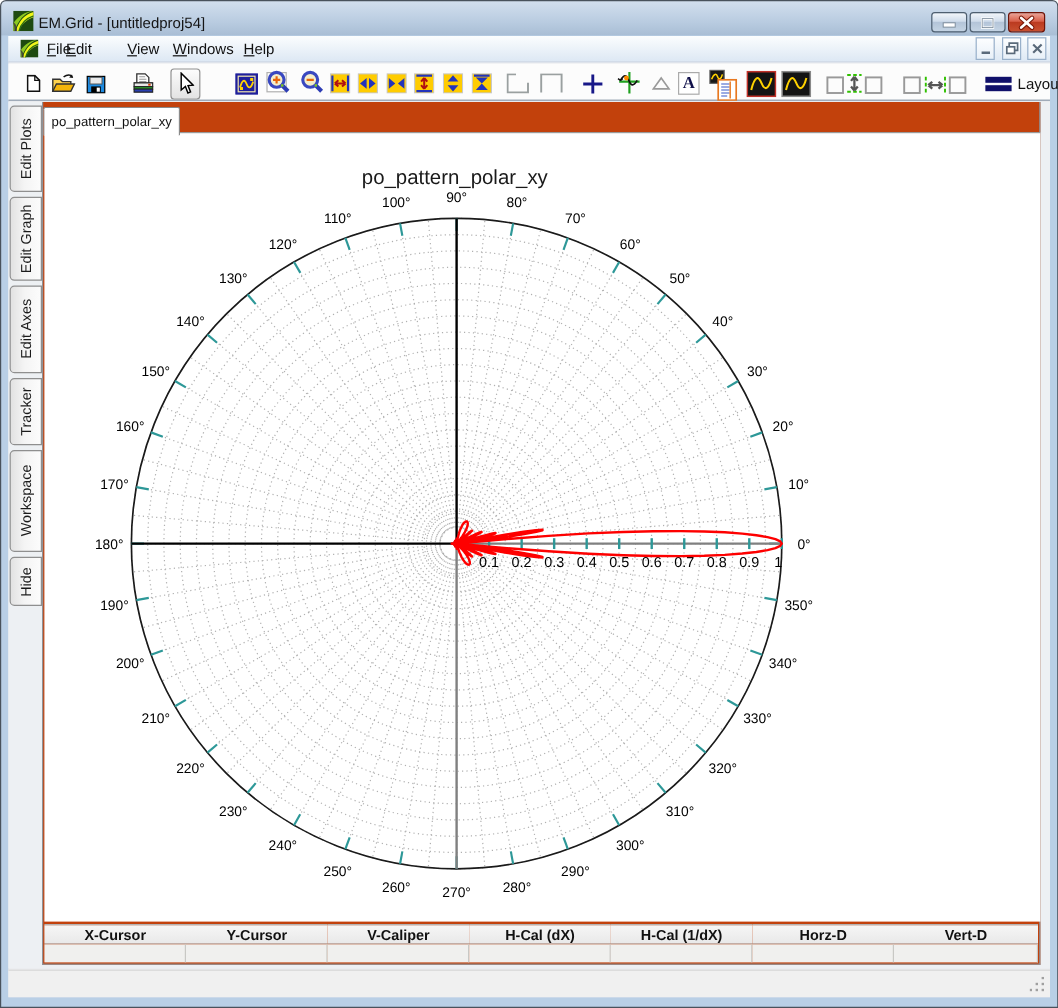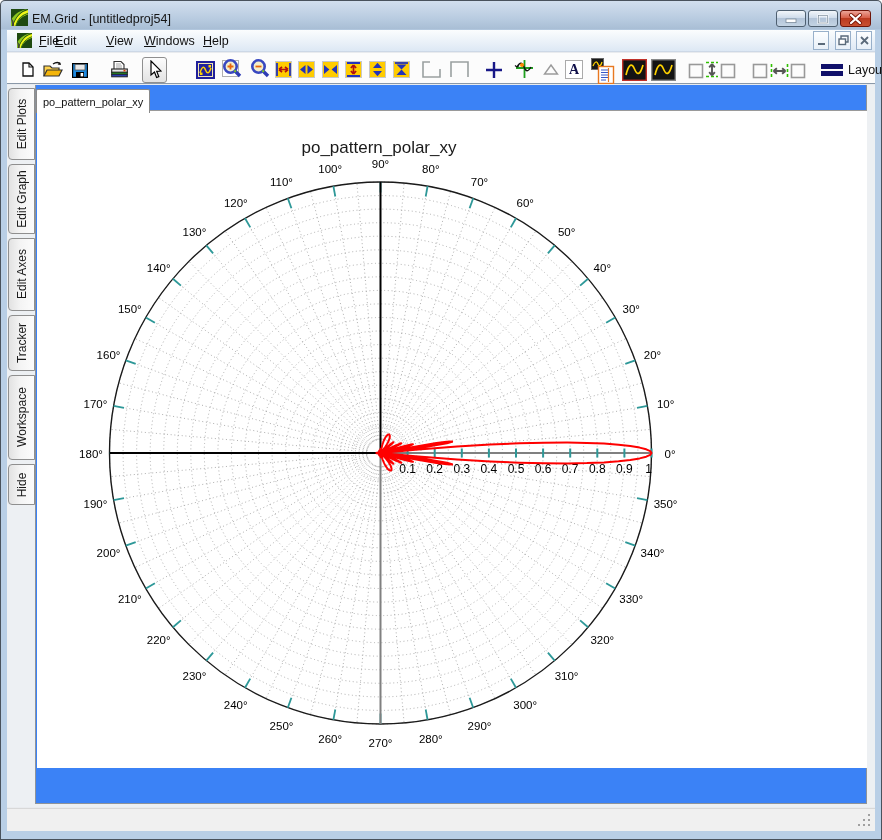--- a/index.html
+++ b/index.html
@@ -14,21 +14,21 @@
 #menubar { position:absolute; left:0; top:0; width:868px; height:22px; background:linear-gradient(#fbfdfe,#dde8f4); border-bottom:1px solid #cdd8e6; }
 .mitem { position:absolute; top:4px; font-size:12.5px; color:#111; }
 .mitem u { text-decoration:underline; }
 #mdibtns { position:absolute; right:3px; top:1px; }
 .mdib { display:inline-block; width:16px; height:19px; border:1px solid #98b0ca; background:linear-gradient(#fdfeff,#e8f0f8); margin-left:1px; vertical-align:top; }
 #toolbar { position:absolute; left:0; top:23px; width:868px; height:31px; background:#fcfcfc; border-bottom:1px solid #8a98a8; }
 #client { position:absolute; left:0; top:55px; width:868px; height:722px; background:#edf0f3; }
 .stab { position:absolute; left:1px; width:27px; border:1px solid #8f8f8f; border-radius:4px 0 0 4px;
   background:linear-gradient(90deg,#e2e2e2,#f4f4f4 45%,#fcfcfc); }
 .stab span { position:absolute; left:50%; top:50%; transform:translate(-50%,-50%) rotate(-90deg); white-space:nowrap; font-size:12px; color:#1a1a1a; }
-#frame { position:absolute; left:28px; top:0px; width:832px; height:719px; border:1px solid #8e9399; border-top:none; background:#3b82f6; }
+#frame { position:absolute; left:28px; top:0px; width:832px; height:719px; border:1px solid #8e9399; border-top:none; background:#c2410c; }
 #tab { position:absolute; left:0px; top:4px; width:114px; height:24px; background:#fff; border:1px solid #8a8a8a; border-bottom:none; border-radius:2px 2px 0 0; z-index:3; }
 #tab span { position:absolute; left:6px; top:6px; font-size:11px; color:#111; }
 #plot { position:absolute; left:1px; top:25px; width:830px; height:658px; background:#fff; border-top:1px solid #9a9a9a; }
 #legend { position:absolute; left:682px; top:89px; width:119px; height:41px; background:#fff; border:2px solid #808080; box-shadow:2px 2px 0 #6a6a6a; }
 .lrow { position:absolute; left:4px; height:13px; }
 .cbx { position:absolute; left:0; top:0; width:11px; height:11px; border:1px solid #444; background:#fff; }
 .cbx svg { display:block; }
 .lline { position:absolute; left:18px; top:5px; width:19px; height:2px; }
 .ltext { position:absolute; left:44px; top:0px; font-size:11px; }
 #btable { position:absolute; left:0px; top:685px; width:832px; height:33px; }
@@ -433,20 +433,36 @@
 <text x="506.1" y="361.5" font-size="12" fill="#000" text-anchor="middle">0.6</text>
 <text x="533.2" y="361.5" font-size="12" fill="#000" text-anchor="middle">0.7</text>
 <text x="560.3" y="361.5" font-size="12" fill="#000" text-anchor="middle">0.8</text>
 <text x="587.4" y="361.5" font-size="12" fill="#000" text-anchor="middle">0.9</text>
 <text x="611.5" y="361.5" font-size="12" fill="#000" text-anchor="middle">1</text>
 <text x="342.0" y="42" font-size="17" fill="#1a1a1a" text-anchor="middle">po_pattern_polar_xy</text>
 <circle cx="343.5" cy="342.0" r="2.2" fill="none" stroke="#7a6fae" stroke-width="1.4"></circle>
 <path d="M339.4,342.0 339.4,342.0 339.5,342.1 339.5,342.1 339.6,342.1 339.6,342.1 339.7,342.2 339.8,342.2 339.9,342.2 340.1,342.2 340.2,342.2 340.4,342.2 340.5,342.2 340.7,342.3 340.9,342.3 341.1,342.2 341.3,342.2 341.6,342.2 341.8,342.2 342.0,342.2 342.3,342.2 342.5,342.1 342.7,342.1 343.0,342.1 343.0,342.1 343.0,342.1 343.0,342.1 343.0,342.1 343.0,342.1 343.0,342.1 343.0,342.1 343.0,342.1 343.0,342.1 343.0,342.1 343.0,342.1 343.0,342.1 343.0,342.1 343.0,342.1 343.0,342.1 343.0,342.1 343.0,342.1 343.0,342.2 343.0,342.2 343.0,342.2 343.0,342.2 343.0,342.2 343.0,342.2 343.0,342.2 343.0,342.2 343.0,342.2 343.0,342.2 343.0,342.2 343.0,342.2 343.0,342.2 343.0,342.2 343.0,342.2 343.0,342.2 343.0,342.2 343.0,342.2 342.9,342.3 342.7,342.3 342.6,342.4 342.5,342.5 342.3,342.5 342.2,342.6 342.1,342.7 342.0,342.7 341.9,342.8 341.9,342.8 341.8,342.9 341.7,342.9 341.7,343.0 341.7,343.0 341.6,343.0 341.6,343.1 341.6,343.1 341.6,343.1 341.7,343.1 341.7,343.1 341.7,343.1 341.8,343.1 341.9,343.0 341.9,343.0 342.0,343.0 342.1,342.9 342.2,342.9 342.3,342.8 342.5,342.7 342.6,342.7 342.7,342.6 342.8,342.5 343.0,342.4 343.1,342.3 343.1,342.3 343.1,342.3 343.1,342.3 343.1,342.3 343.1,342.3 343.1,342.3 343.1,342.3 343.1,342.3 343.1,342.4 343.1,342.4 343.1,342.4 343.1,342.4 343.1,342.4 343.1,342.4 343.1,342.4 343.1,342.4 343.1,342.4 343.1,342.4 343.1,342.4 343.1,342.4 343.1,342.4 343.1,342.4 343.1,342.4 343.1,342.4 343.1,342.4 343.1,342.4 343.1,342.4 343.1,342.4 343.1,342.4 343.1,342.4 343.1,342.4 343.1,342.4 343.2,342.4 343.2,342.4 343.2,342.4 343.2,342.4 343.2,342.4 343.2,342.4 343.2,342.4 343.2,342.4 343.2,342.4 343.2,342.4 343.2,342.4 343.2,342.4 343.2,342.4 343.2,342.4 343.2,342.4 343.2,342.4 343.2,342.5 343.2,342.5 343.2,342.5 343.2,342.5 343.2,342.5 343.2,342.5 343.2,342.5 343.1,342.6 343.0,342.8 342.9,343.0 342.8,343.2 342.7,343.4 342.6,343.6 342.6,343.7 342.5,343.9 342.5,344.0 342.4,344.1 342.4,344.2 342.4,344.3 342.3,344.4 342.3,344.4 342.3,344.4 342.4,344.5 342.4,344.4 342.4,344.4 342.5,344.4 342.5,344.3 342.6,344.2 342.6,344.1 342.7,344.0 342.8,343.8 342.9,343.7 342.9,343.5 343.0,343.3 343.1,343.1 343.2,342.9 343.3,342.7 343.3,342.5 343.3,342.5 343.3,342.5 343.3,342.5 343.3,342.5 343.3,342.5 343.3,342.5 343.4,342.5 343.4,342.5 343.4,342.5 343.4,342.5 343.4,342.5 343.4,342.5 343.4,342.5 343.4,342.5 343.4,342.5 343.4,342.5 343.4,342.5 343.4,342.5 343.4,342.5 343.4,342.5 343.4,342.5 343.4,342.5 343.4,342.5 343.4,342.5 343.4,342.5 343.4,342.5 343.4,342.5 343.4,342.5 343.4,342.5 343.4,342.5 343.4,342.5 343.4,342.5 343.4,342.5 343.5,342.5 343.5,342.5 343.5,342.5 343.5,342.5 343.5,342.5 343.5,342.5 343.5,342.5 343.5,342.5 343.5,342.5 343.5,342.7 343.5,343.3 343.5,344.0 343.5,344.5 343.5,345.1 343.5,345.5 343.6,345.9 343.6,346.1 343.6,346.3 343.7,346.3 343.7,346.3 343.7,346.1 343.7,345.9 343.7,345.5 343.7,345.1 343.7,344.5 343.7,344.0 343.6,343.3 343.6,342.7 343.6,342.5 343.6,342.5 343.6,342.5 343.6,342.5 343.6,342.5 343.6,342.5 343.6,342.5 343.6,342.5 343.6,342.5 343.6,342.5 343.6,342.5 343.6,342.5 343.6,342.5 343.6,342.5 343.6,342.5 343.6,342.5 343.6,342.5 343.6,342.5 343.6,342.5 343.6,342.5 343.6,342.5 343.6,342.5 343.6,342.5 343.6,342.5 343.6,342.5 343.6,342.5 343.7,342.5 343.7,342.5 344.2,344.4 344.9,346.4 345.4,347.8 345.8,349.0 346.2,350.0 346.6,350.8 346.9,351.6 347.3,352.4 347.6,353.1 347.9,353.7 348.3,354.3 348.6,354.8 348.9,355.3 349.2,355.8 349.5,356.2 349.8,356.6 350.1,357.0 350.3,357.3 350.6,357.7 350.9,358.0 351.1,358.2 351.4,358.5 351.6,358.7 351.9,358.9 352.1,359.0 352.3,359.2 352.5,359.3 352.7,359.4 352.9,359.5 353.1,359.5 353.3,359.5 353.5,359.6 353.6,359.5 353.8,359.5 353.9,359.5 354.0,359.4 354.1,359.3 354.2,359.2 354.3,359.0 354.4,358.9 354.4,358.7 354.5,358.5 354.5,358.3 354.5,358.1 354.5,357.9 354.5,357.6 354.5,357.3 354.4,357.0 354.3,356.7 354.2,356.4 354.1,356.0 354.0,355.6 353.8,355.2 353.7,354.8 353.5,354.4 353.3,354.0 353.0,353.5 352.7,353.0 352.4,352.5 352.1,352.0 351.7,351.4 351.3,350.8 350.9,350.2 350.4,349.6 349.9,348.9 349.3,348.1 348.6,347.3 347.7,346.4 346.7,345.3 345.3,343.8 343.9,342.4 343.9,342.4 343.9,342.4 343.9,342.4 343.9,342.4 344.8,343.2 347.3,345.5 349.7,347.6 351.9,349.5 353.7,351.0 355.1,352.0 356.0,352.7 356.4,352.8 356.2,352.5 355.4,351.7 354.1,350.5 352.3,349.0 350.1,347.2 347.6,345.2 344.9,343.1 343.9,342.3 343.9,342.3 343.9,342.3 343.9,342.3 343.9,342.3 343.9,342.3 343.9,342.3 343.9,342.3 344.0,342.3 344.0,342.3 344.0,342.3 344.0,342.3 344.0,342.3 344.0,342.3 344.0,342.3 344.0,342.3 344.0,342.3 344.0,342.3 344.0,342.3 344.0,342.3 344.0,342.3 344.0,342.3 344.0,342.3 347.7,344.2 351.8,346.3 355.6,348.1 358.8,349.6 361.4,350.7 363.3,351.5 364.2,351.8 364.3,351.6 363.5,351.1 361.7,350.1 359.2,348.9 355.9,347.3 352.1,345.6 347.9,343.8 344.0,342.2 344.0,342.2 344.0,342.2 344.0,342.2 344.0,342.2 344.0,342.2 344.0,342.2 344.0,342.2 344.0,342.2 344.0,342.2 344.0,342.2 344.0,342.2 345.7,342.7 354.4,345.3 362.2,347.5 368.8,349.2 373.4,350.4 375.9,350.8 375.9,350.6 373.6,349.7 369.0,348.4 362.5,346.6 354.5,344.6 345.8,342.5 344.0,342.1 344.0,342.1 344.0,342.1 348.4,343.0 367.6,346.6 385.0,349.6 399.4,351.9 409.7,353.2 415.1,353.6 415.1,353.1 409.9,351.8 399.7,349.9 385.3,347.6 367.8,345.1 348.5,342.6 344.0,342.1 344.0,342.1 344.0,342.1 378.3,345.2 420.1,348.4 453.4,350.5 482.3,351.7 507.7,352.3 530.2,352.4 549.9,352.1 567.0,351.4 581.5,350.3 593.3,349.0 602.6,347.4 609.2,345.7 613.2,343.9 614.5,342.0 613.2,340.1 609.2,338.3 602.6,336.6 593.3,335.0 581.5,333.7 567.0,332.6 549.9,331.9 530.2,331.6 507.7,331.7 482.3,332.3 453.4,333.5 420.1,335.6 378.3,338.8 344.0,341.9 344.0,341.9 344.0,341.9 348.5,341.4 367.8,338.9 385.3,336.4 399.7,334.1 409.9,332.2 415.1,330.9 415.1,330.4 409.7,330.8 399.4,332.1 385.0,334.4 367.6,337.4 348.4,341.0 344.0,341.9 344.0,341.9 344.0,341.9 345.8,341.5 354.5,339.4 362.5,337.4 369.0,335.6 373.6,334.3 375.9,333.4 375.9,333.2 373.4,333.6 368.8,334.8 362.2,336.5 354.4,338.7 345.7,341.3 344.0,341.8 344.0,341.8 344.0,341.8 344.0,341.8 344.0,341.8 344.0,341.8 344.0,341.8 344.0,341.8 344.0,341.8 344.0,341.8 344.0,341.8 344.0,341.8 347.9,340.2 352.1,338.4 355.9,336.7 359.2,335.1 361.7,333.9 363.5,332.9 364.3,332.4 364.2,332.2 363.3,332.5 361.4,333.3 358.8,334.4 355.6,335.9 351.8,337.7 347.7,339.8 344.0,341.7 344.0,341.7 344.0,341.7 344.0,341.7 344.0,341.7 344.0,341.7 344.0,341.7 344.0,341.7 344.0,341.7 344.0,341.7 344.0,341.7 344.0,341.7 344.0,341.7 344.0,341.7 344.0,341.7 343.9,341.7 343.9,341.7 343.9,341.7 343.9,341.7 343.9,341.7 343.9,341.7 343.9,341.7 343.9,341.7 344.9,340.9 347.6,338.8 350.1,336.8 352.3,335.0 354.1,333.5 355.4,332.3 356.2,331.5 356.4,331.2 356.0,331.3 355.1,332.0 353.7,333.0 351.9,334.5 349.7,336.4 347.3,338.5 344.8,340.8 343.9,341.6 343.9,341.6 343.9,341.6 343.9,341.6 343.9,341.6 343.9,341.6 343.9,341.6 343.9,341.6 343.9,341.6 343.9,341.6 343.9,341.6 343.9,341.6 343.9,341.6 343.9,341.6 343.9,341.6 343.9,341.6 343.9,341.6 343.8,341.6 343.8,341.6 343.8,341.6 345.1,340.0 346.4,338.4 347.3,337.2 348.0,336.2 348.6,335.3 349.1,334.5 349.6,333.8 350.0,333.1 350.4,332.4 350.7,331.8 351.0,331.2 351.3,330.6 351.5,330.1 351.8,329.6 351.9,329.1 352.1,328.6 352.3,328.2 352.4,327.8 352.5,327.4 352.6,327.0 352.7,326.6 352.7,326.3 352.8,325.9 352.8,325.6 352.8,325.3 352.8,325.1 352.8,324.8 352.7,324.6 352.7,324.4 352.6,324.2 352.6,324.1 352.5,323.9 352.4,323.8 352.3,323.7 352.2,323.6 352.0,323.6 351.9,323.5 351.7,323.5 351.6,323.5 351.4,323.5 351.2,323.6 351.1,323.6 350.9,323.7 350.7,323.9 350.5,324.0 350.3,324.2 350.1,324.4 349.8,324.6 349.6,324.8 349.4,325.1 349.2,325.4 348.9,325.7 348.7,326.0 348.4,326.4 348.2,326.8 348.0,327.2 347.7,327.7 347.5,328.2 347.2,328.7 347.0,329.3 346.7,329.9 346.4,330.6 346.2,331.3 345.9,332.0 345.6,332.9 345.4,333.8 345.1,334.8 344.8,336.0 344.4,337.5 344.0,339.5 343.6,341.5 343.6,341.5 343.6,341.5 343.6,341.5 343.6,341.5 343.6,341.5 343.6,341.5 343.6,341.5 343.6,341.5 343.6,341.5 343.6,341.5 343.6,341.5 343.6,341.5 343.6,341.3 343.6,340.7 343.7,340.0 343.7,339.5 343.7,338.9 343.7,338.5 343.7,338.1 343.7,337.9 343.7,337.7 343.7,337.7 343.6,337.7 343.6,337.9 343.6,338.1 343.5,338.5 343.5,338.9 343.5,339.5 343.5,340.0 343.5,340.7 343.5,341.3 343.5,341.5 343.5,341.5 343.5,341.5 343.5,341.5 343.5,341.5 343.5,341.5 343.5,341.5 343.5,341.5 343.5,341.5 343.4,341.5 343.4,341.5 343.4,341.5 343.4,341.5 343.4,341.5 343.4,341.5 343.4,341.5 343.4,341.5 343.4,341.5 343.4,341.5 343.4,341.5 343.4,341.5 343.4,341.5 343.4,341.5 343.4,341.5 343.4,341.5 343.4,341.5 343.4,341.5 343.4,341.5 343.4,341.5 343.4,341.5 343.4,341.5 343.4,341.5 343.4,341.5 343.4,341.5 343.4,341.5 343.4,341.5 343.3,341.5 343.3,341.5 343.3,341.5 343.3,341.5 343.3,341.5 343.3,341.5 343.3,341.5 343.3,341.3 343.2,341.1 343.1,340.9 343.0,340.7 342.9,340.5 342.9,340.3 342.8,340.2 342.7,340.0 342.6,339.9 342.6,339.8 342.5,339.7 342.5,339.6 342.4,339.6 342.4,339.6 342.4,339.5 342.3,339.6 342.3,339.6 342.3,339.6 342.4,339.7 342.4,339.8 342.4,339.9 342.5,340.0 342.5,340.1 342.6,340.3 342.6,340.4 342.7,340.6 342.8,340.8 342.9,341.0 343.0,341.2 343.1,341.4 343.2,341.5 343.2,341.5 343.2,341.5 343.2,341.5 343.2,341.5 343.2,341.5 343.2,341.5 343.2,341.6 343.2,341.6 343.2,341.6 343.2,341.6 343.2,341.6 343.2,341.6 343.2,341.6 343.2,341.6 343.2,341.6 343.2,341.6 343.2,341.6 343.2,341.6 343.2,341.6 343.2,341.6 343.2,341.6 343.2,341.6 343.1,341.6 343.1,341.6 343.1,341.6 343.1,341.6 343.1,341.6 343.1,341.6 343.1,341.6 343.1,341.6 343.1,341.6 343.1,341.6 343.1,341.6 343.1,341.6 343.1,341.6 343.1,341.6 343.1,341.6 343.1,341.6 343.1,341.6 343.1,341.6 343.1,341.6 343.1,341.6 343.1,341.6 343.1,341.6 343.1,341.6 343.1,341.6 343.1,341.7 343.1,341.7 343.1,341.7 343.1,341.7 343.1,341.7 343.1,341.7 343.1,341.7 343.1,341.7 343.1,341.7 343.0,341.6 342.8,341.5 342.7,341.4 342.6,341.3 342.5,341.3 342.3,341.2 342.2,341.1 342.1,341.1 342.0,341.0 341.9,341.0 341.9,341.0 341.8,340.9 341.7,340.9 341.7,340.9 341.7,340.9 341.6,340.9 341.6,340.9 341.6,340.9 341.6,341.0 341.7,341.0 341.7,341.0 341.7,341.1 341.8,341.1 341.9,341.2 341.9,341.2 342.0,341.3 342.1,341.3 342.2,341.4 342.3,341.5 342.5,341.5 342.6,341.6 342.7,341.7 342.9,341.7 343.0,341.8 343.0,341.8 343.0,341.8 343.0,341.8 343.0,341.8 343.0,341.8 343.0,341.8 343.0,341.8 343.0,341.8 343.0,341.8 343.0,341.8 343.0,341.8 343.0,341.8 343.0,341.8 343.0,341.8 343.0,341.8 343.0,341.8 343.0,341.8 343.0,341.9 343.0,341.9 343.0,341.9 343.0,341.9 343.0,341.9 343.0,341.9 343.0,341.9 343.0,341.9 343.0,341.9 343.0,341.9 343.0,341.9 343.0,341.9 343.0,341.9 343.0,341.9 343.0,341.9 343.0,341.9 343.0,341.9 343.0,341.9 342.7,341.9 342.5,341.9 342.3,341.8 342.0,341.8 341.8,341.8 341.6,341.8 341.3,341.8 341.1,341.8 340.9,341.7 340.7,341.7 340.5,341.8 340.4,341.8 340.2,341.8 340.1,341.8 339.9,341.8 339.8,341.8 339.7,341.8 339.6,341.9 339.6,341.9 339.5,341.9 339.5,341.9 339.4,342.0 339.4,342.0Z" fill="none" stroke="#fe0000" stroke-width="2" stroke-linejoin="round"></path>
 </svg>
         </div>
+        <div id="btable">
+              <div class="th" style="left:1px;width:118px">X-Cursor</div>
+              <div class="th" style="left:119px;width:118px">Y-Cursor</div>
+              <div class="th" style="left:237px;width:118px">V-Caliper</div>
+              <div class="th" style="left:355px;width:118px">H-Cal (dX)</div>
+              <div class="th" style="left:473px;width:118px">H-Cal (1/dX)</div>
+              <div class="th" style="left:591px;width:118px">Horz-D</div>
+              <div class="th" style="left:709px;width:120px">Vert-D</div>
+              <div class="td" style="left:1px;width:118px"></div>
+              <div class="td" style="left:119px;width:118px"></div>
+              <div class="td" style="left:237px;width:118px"></div>
+              <div class="td" style="left:355px;width:118px"></div>
+              <div class="td" style="left:473px;width:118px"></div>
+              <div class="td" style="left:591px;width:118px"></div>
+              <div class="td" style="left:709px;width:120px"></div>
+            </div>
       </div>
     </div>
     <div id="statusbar">
       <svg id="grip" width="14" height="14">
             <g fill="#a0a0a0">
               <rect x="10" y="10" width="2" height="2"></rect>
               <rect x="10" y="5" width="2" height="2"></rect>
               <rect x="5" y="10" width="2" height="2"></rect>
               <rect x="10" y="0" width="2" height="2"></rect>
               <rect x="5" y="5" width="2" height="2"></rect>

